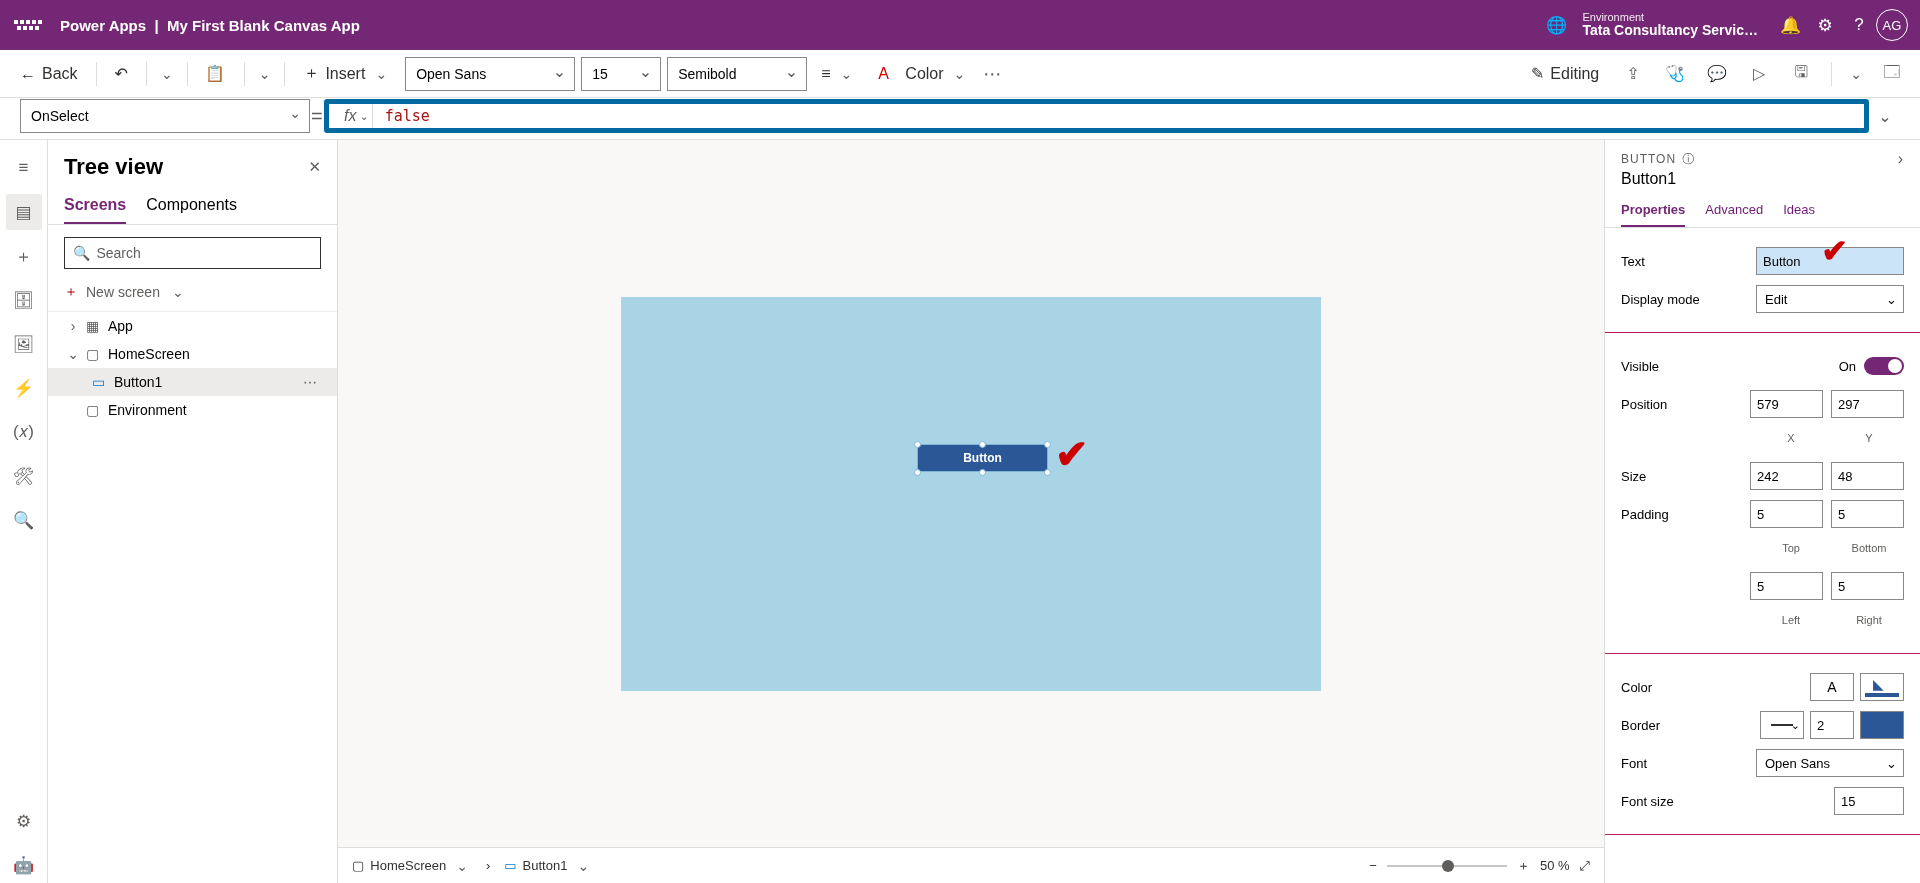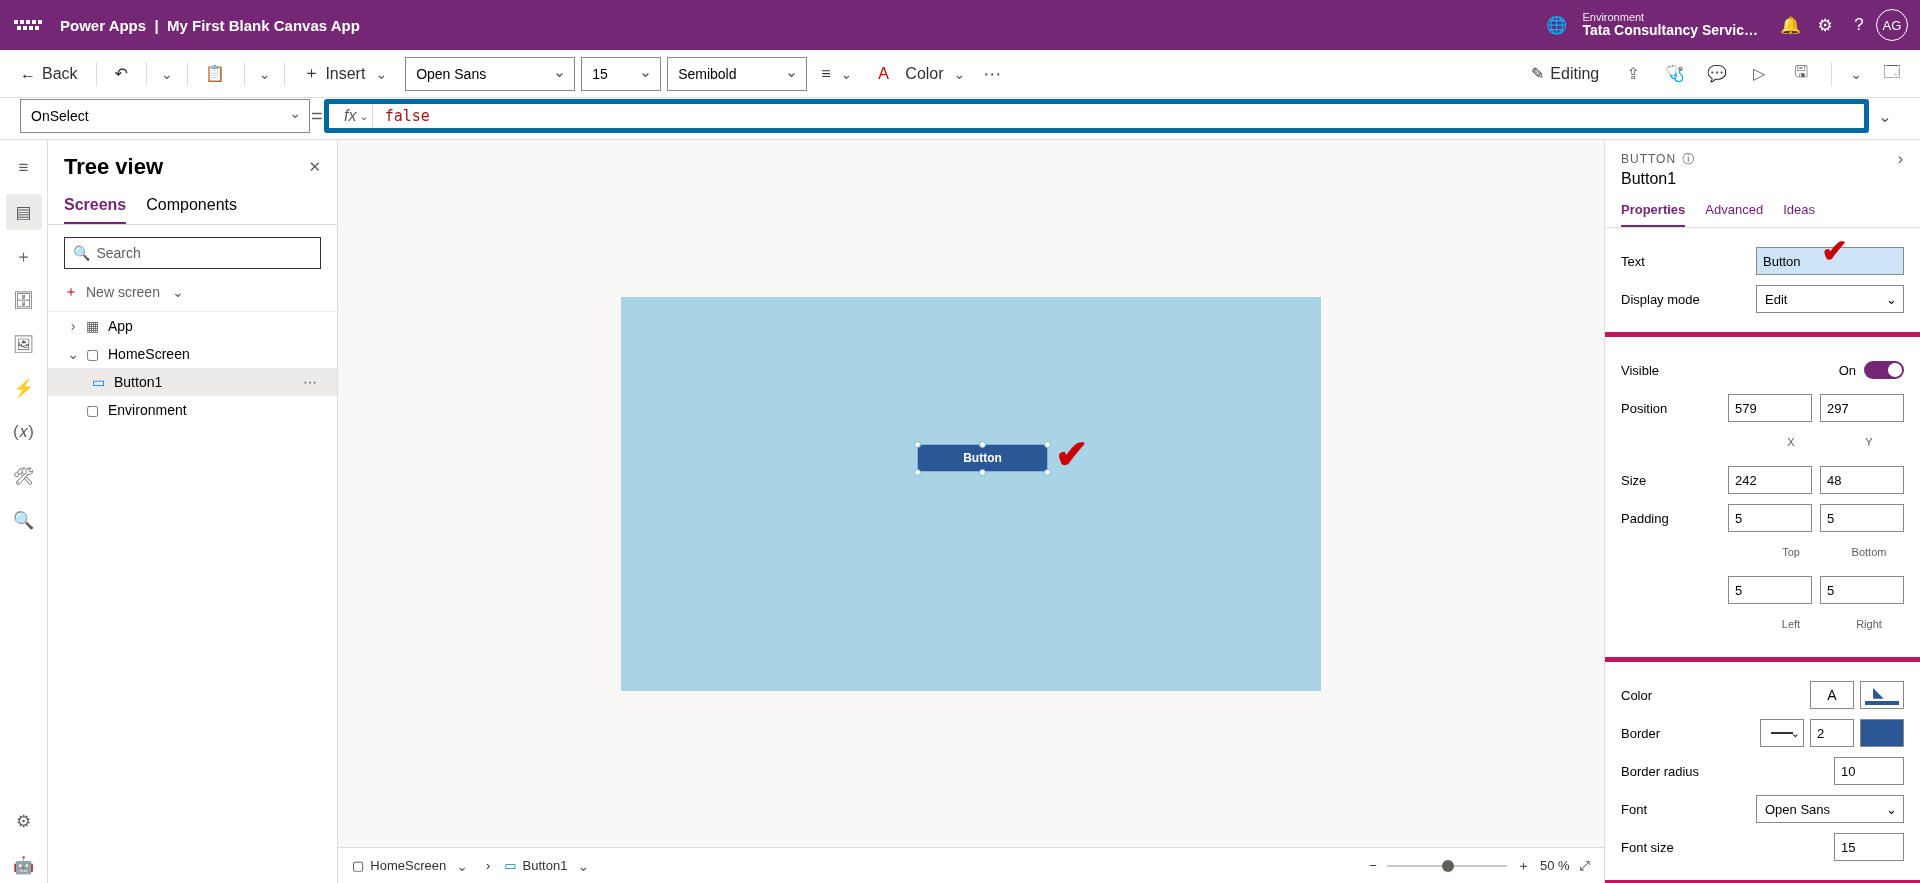--- a/index.html
+++ b/index.html
@@ -83,29 +83,29 @@
 .zoom-slider::after { content:""; position:absolute; width:12px; height:12px; background:#605e5c; border-radius:50%; top:-5px; left:55px;}
 
 
 .props { width:316px; border-left:1px solid #ddd; display:flex; flex-direction:column;}
 .props .type { padding:10px 16px 2px; font-size:12px; color:#605e5c; display:flex; align-items:center; gap:6px; letter-spacing:1px;}
 .props .type .expand { margin-left:auto; font-size:16px;}
 .props .name { padding:0 16px 6px; font-size:16px; }
 .props .ptabs { display:flex; gap:20px; padding:0 16px; border-bottom:1px solid #ddd;text-align:center;}
 .props .ptab { padding:8px 0; cursor:pointer; font-size:13px; color:#701a75;}
 .props .ptab.active { color:#742774; border-bottom:2px solid #742774; font-weight:600;}
-.props .sect { padding:10px 16px; border-bottom:5px solid #be185d;}
+.props .sect { padding:10px 16px; border-bottom:1px solid #be185d;}
 .props .row { display:flex; align-items:center; margin:8px 0; min-height:30px;}
 .props .row .lbl { font-size:13px; flex:1;}
 .props input.txt { border:1px solid #8a8886; height:28px; padding:0 6px; font-size:13px; width:148px;}
 .props input.txt.sel { background:#cce4f7;}
 .props .dd { border:1px solid #8a8886; height:28px; width:148px; display:flex; align-items:center; padding:0 8px; position:relative; font-size:13px;}
 .props .dd::after { content:"⌄"; position:absolute; right:6px;}
 .props .twin { display:flex; gap:8px;}
-.props .twin input { width:84px;}
+.props .twin input { width:73px;}
 .props .sublbl { display:flex; gap:8px;}
 .props .sublbl span { width:70px; text-align:center; font-size:11px; color:#605e5c;}
 .toggle { width:40px; height:18px; background:#742774; border-radius:10px; position:relative; cursor:pointer;}
 .toggle::after { content:""; position:absolute; right:2px; top:2px; width:14px; height:14px; background:#fff; border-radius:50%;}
 .toggle-row .ontxt { margin-right:8px; font-size:13px;}
 .color-btn { width:44px; height:28px; border:1px solid #8a8886; display:flex; align-items:center; justify-content:center; font-size:14px;}
 .fill-btn { width:44px; height:28px; border:1px solid #8a8886; position:relative;}
 .fill-btn::before { content:"◢"; position:absolute; left:12px; top:2px; color:#2b5797; font-size:14px; transform:scaleX(-1);}
 .fill-btn::after { content:""; position:absolute; left:4px; right:4px; bottom:3px; height:4px; background:#2b5797;}
 .border-style { width:44px; height:28px; border:1px solid #8a8886; display:flex; align-items:center; justify-content:center; position:relative;}
@@ -370,24 +370,20 @@
         <span class="lbl">Border</span>
         <div style="display:flex;gap:6px">
           <div class="border-style">
               <div class="line"></div>
             </div>
           <input class="txt" style="width: 44px;" value="2">
           <div class="border-fill"></div>
         </div>
       </div>
       <div class="row">
-        <span class="lbl">Border radius</span>
-        <input class="txt" style="width: 70px;" value="10">
-      </div>
-      <div class="row">
         <span class="lbl">Font</span>
         <div class="dd">Open Sans</div>
       </div>
       <div class="row">
         <span class="lbl">Font size</span>
         <input class="txt" style="width: 70px;" value="15">
       </div>
     </div>
   </div>
 </div>

